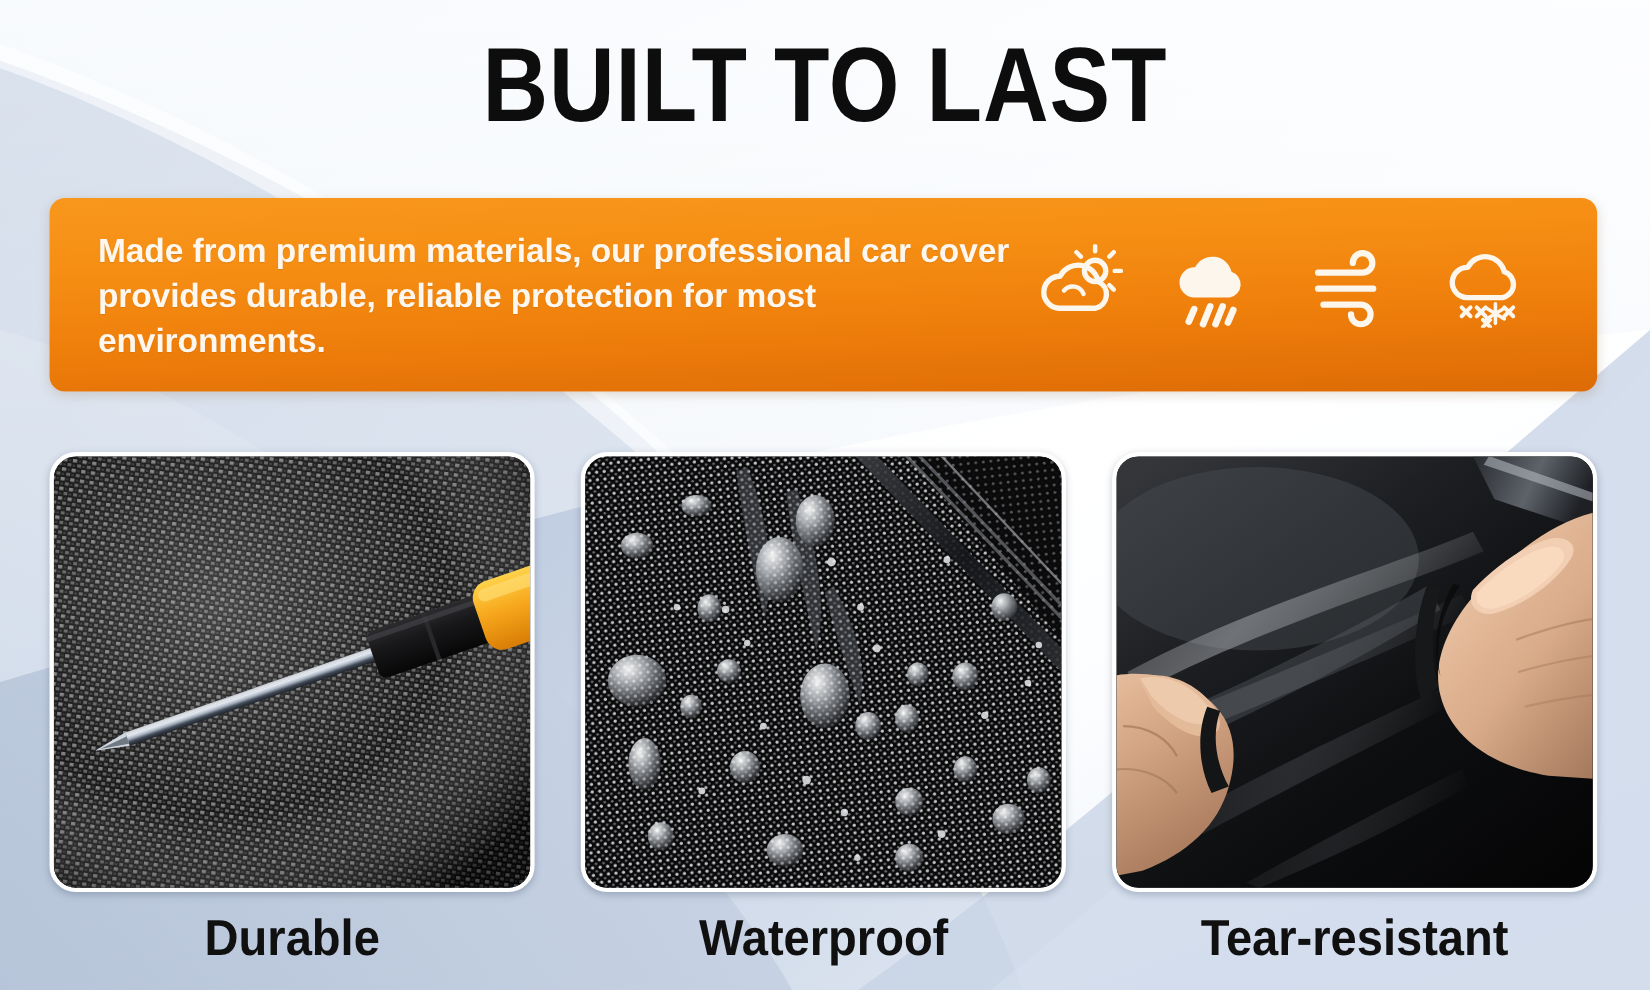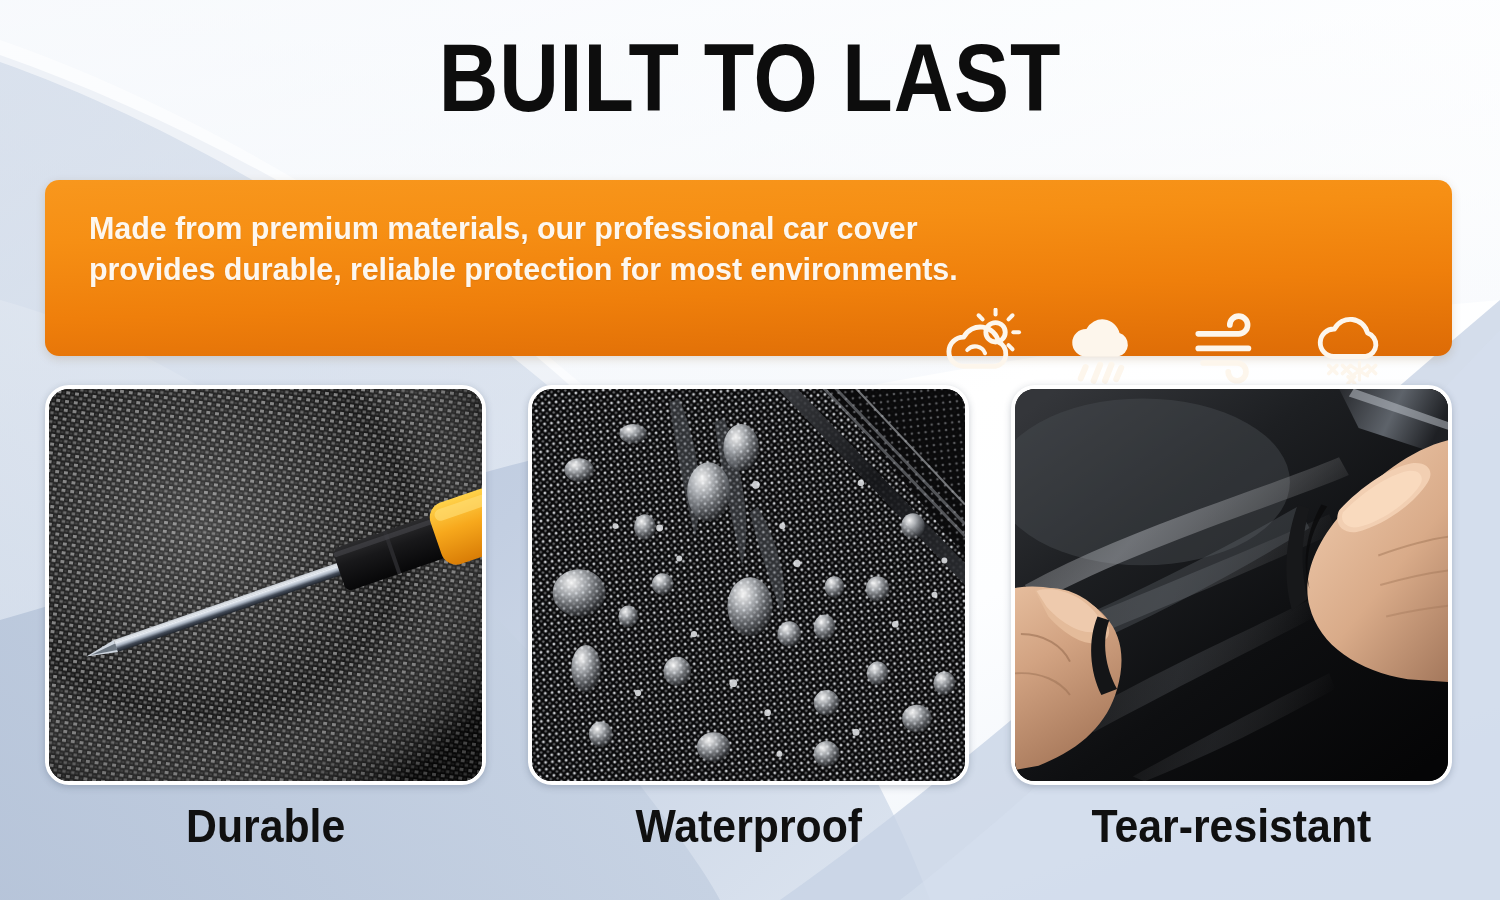--- a/index.html
+++ b/index.html
@@ -38,21 +38,20 @@
   .banner {
     position:absolute;
     left:45px; top:180px;
     width:1407px; height:176px;
     border-radius:14px;
     background: linear-gradient(178deg,#f8971d 0%, #f68f14 28%, #ef7f0b 62%, #dd6b06 100%);
     box-shadow: 0 3px 10px rgba(120,80,20,0.18);
     display:flex; align-items:flex-start;
     padding: 24px 34px 18px 44px;
     z-index:6;
-    flex-direction:column;
   }
   .banner-text {
     color:#fdf7ef;
     font-size:30.5px;
     font-weight:700;
     line-height:1.35;
     letter-spacing:-0.1px;
     max-width:900px;
     text-shadow:0 1px 1px rgba(140,70,0,.18);
     padding-top:4px;
@@ -66,21 +65,21 @@
   .wicon svg { width:100%; height:100%; display:block; }
 
   
   .features {
     position:absolute;
     left:45px; top:385px;
     width:1407px;
     display:flex; gap:42px;
     z-index:6;
   }
-  .feature { width:441px; display:flex; flex-direction:column; align-items:center; }
+  .feature { width:441px; display:flex; flex-direction:column; align-items:center;margin-top:26px; }
   .card {
     width:441px; height:400px;
     border-radius:24px;
     border:4px solid #ffffff;
     background:#111;
     overflow:hidden;
     position:relative;
     box-shadow:0 2px 7px rgba(40,55,80,.25);
   }
   .card-inner { position:absolute; inset:0; }

